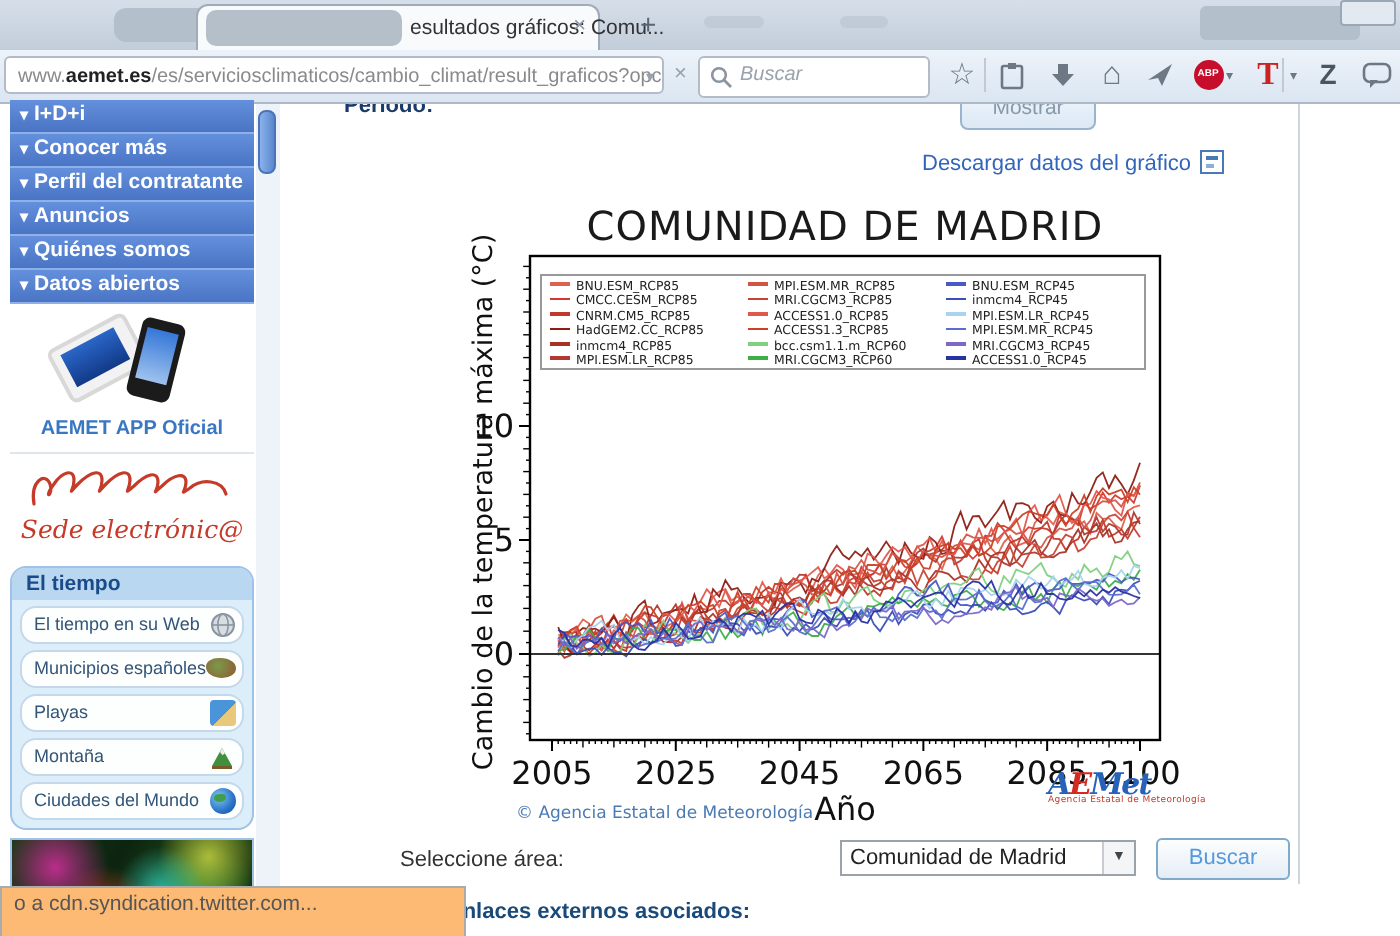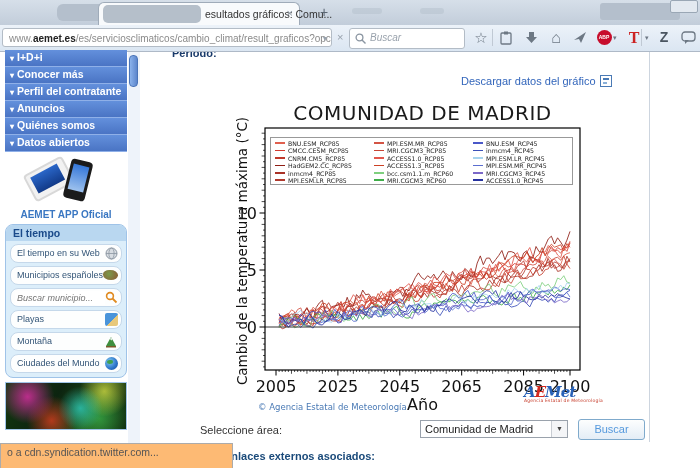--- a/index.html
+++ b/index.html
@@ -207,43 +207,42 @@
     <div id="phones">
       <div class="phone1">
           <div class="scr"></div>
         </div>
       <div class="phone2">
           <div class="scr"></div>
         </div>
     </div>
     <div id="app-caption">AEMET APP Oficial</div>
 
+    <div id="sede-box">
+      <svg width="104" height="26" viewBox="0 0 104 26" style="position:absolute;left:8px;top:3px;">
+        <path d="M4 22 C2 10 10 6 12 12 C14 18 8 20 14 12 C18 6 24 4 24 10 C24 16 20 18 26 12 C32 6 38 4 38 10 C38 16 34 18 40 12 C46 6 52 4 52 10 C52 15 48 18 54 13 C60 7 66 5 66 11 C66 16 62 18 68 13 C74 7 80 6 80 11 C80 16 76 18 82 14 C88 9 98 10 100 17" stroke="#c53a28" fill="none" stroke-width="1.6" stroke-linecap="round"></path>
+      </svg>
+      <div id="sede-text">Sede electrónic@</div>
+    </div>
 
     <div id="tiempo-panel">
       <div id="tiempo-header">El tiempo</div>
       <div class="pill">
         <span>El tiempo en su Web</span>
         <svg class="picon" viewBox="0 0 13 13">
           <circle cx="6.5" cy="6.5" r="5.5" fill="#d8dde2" stroke="#8a95a1"></circle>
           <ellipse cx="6.5" cy="6.5" rx="2.6" ry="5.5" fill="none" stroke="#8a95a1" stroke-width=".8"></ellipse>
           <line x1="1" y1="6.5" x2="12" y2="6.5" stroke="#8a95a1" stroke-width=".8"></line>
         </svg>
       </div>
       <div class="pill">
         <span>Municipios españoles</span>
         <span class="picon icon-spain"></span>
       </div>
       <div class="pill">
-        <input placeholder="Buscar municipio..." style="">
-        <svg class="picon" viewBox="0 0 13 13">
-          <circle cx="5" cy="5" r="3.4" fill="none" stroke="#e08a20" stroke-width="1.6"></circle>
-          <line x1="7.5" y1="7.5" x2="11.5" y2="11.5" stroke="#e08a20" stroke-width="1.8"></line>
-        </svg>
-      </div>
-      <div class="pill">
         <span>Playas</span>
         <span class="picon icon-beach"></span>
       </div>
       <div class="pill">
         <span>Montaña</span>
         <svg class="picon" viewBox="0 0 13 13">
           <polygon points="1,11 6,2 11,11" fill="#3f8f3f"></polygon>
           <polygon points="1,11 11,11 11,12.5 1,12.5" fill="#7a5a2a"></polygon>
           <polygon points="5,4 6,2 7.5,4.6 6.2,5.6" fill="#e8f0e8"></polygon>
         </svg>
@@ -256,20 +255,21 @@
 
     <div id="satellite"></div>
   </div>
 
   <div id="inner-scroll-track"></div>
   <div id="inner-scroll-thumb"></div>
   <div id="content-sep"></div>
 
   <div id="content">
     <div id="periodo-label">Período:</div>
+    <div id="mostrar-btn">Mostrar</div>
     <div id="download-link">
       <span>Descargar datos del gráfico</span><span id="download-icon"></span>
     </div>
 
     <div id="figure">
       <div id="chart-title">COMUNIDAD DE MADRID</div>
       <div id="ylabel">Cambio de la temperatura máxima (°C)</div>
       <svg id="plot-svg" width="420" height="326">
           <defs>
             <clipPath id="plotclip">

